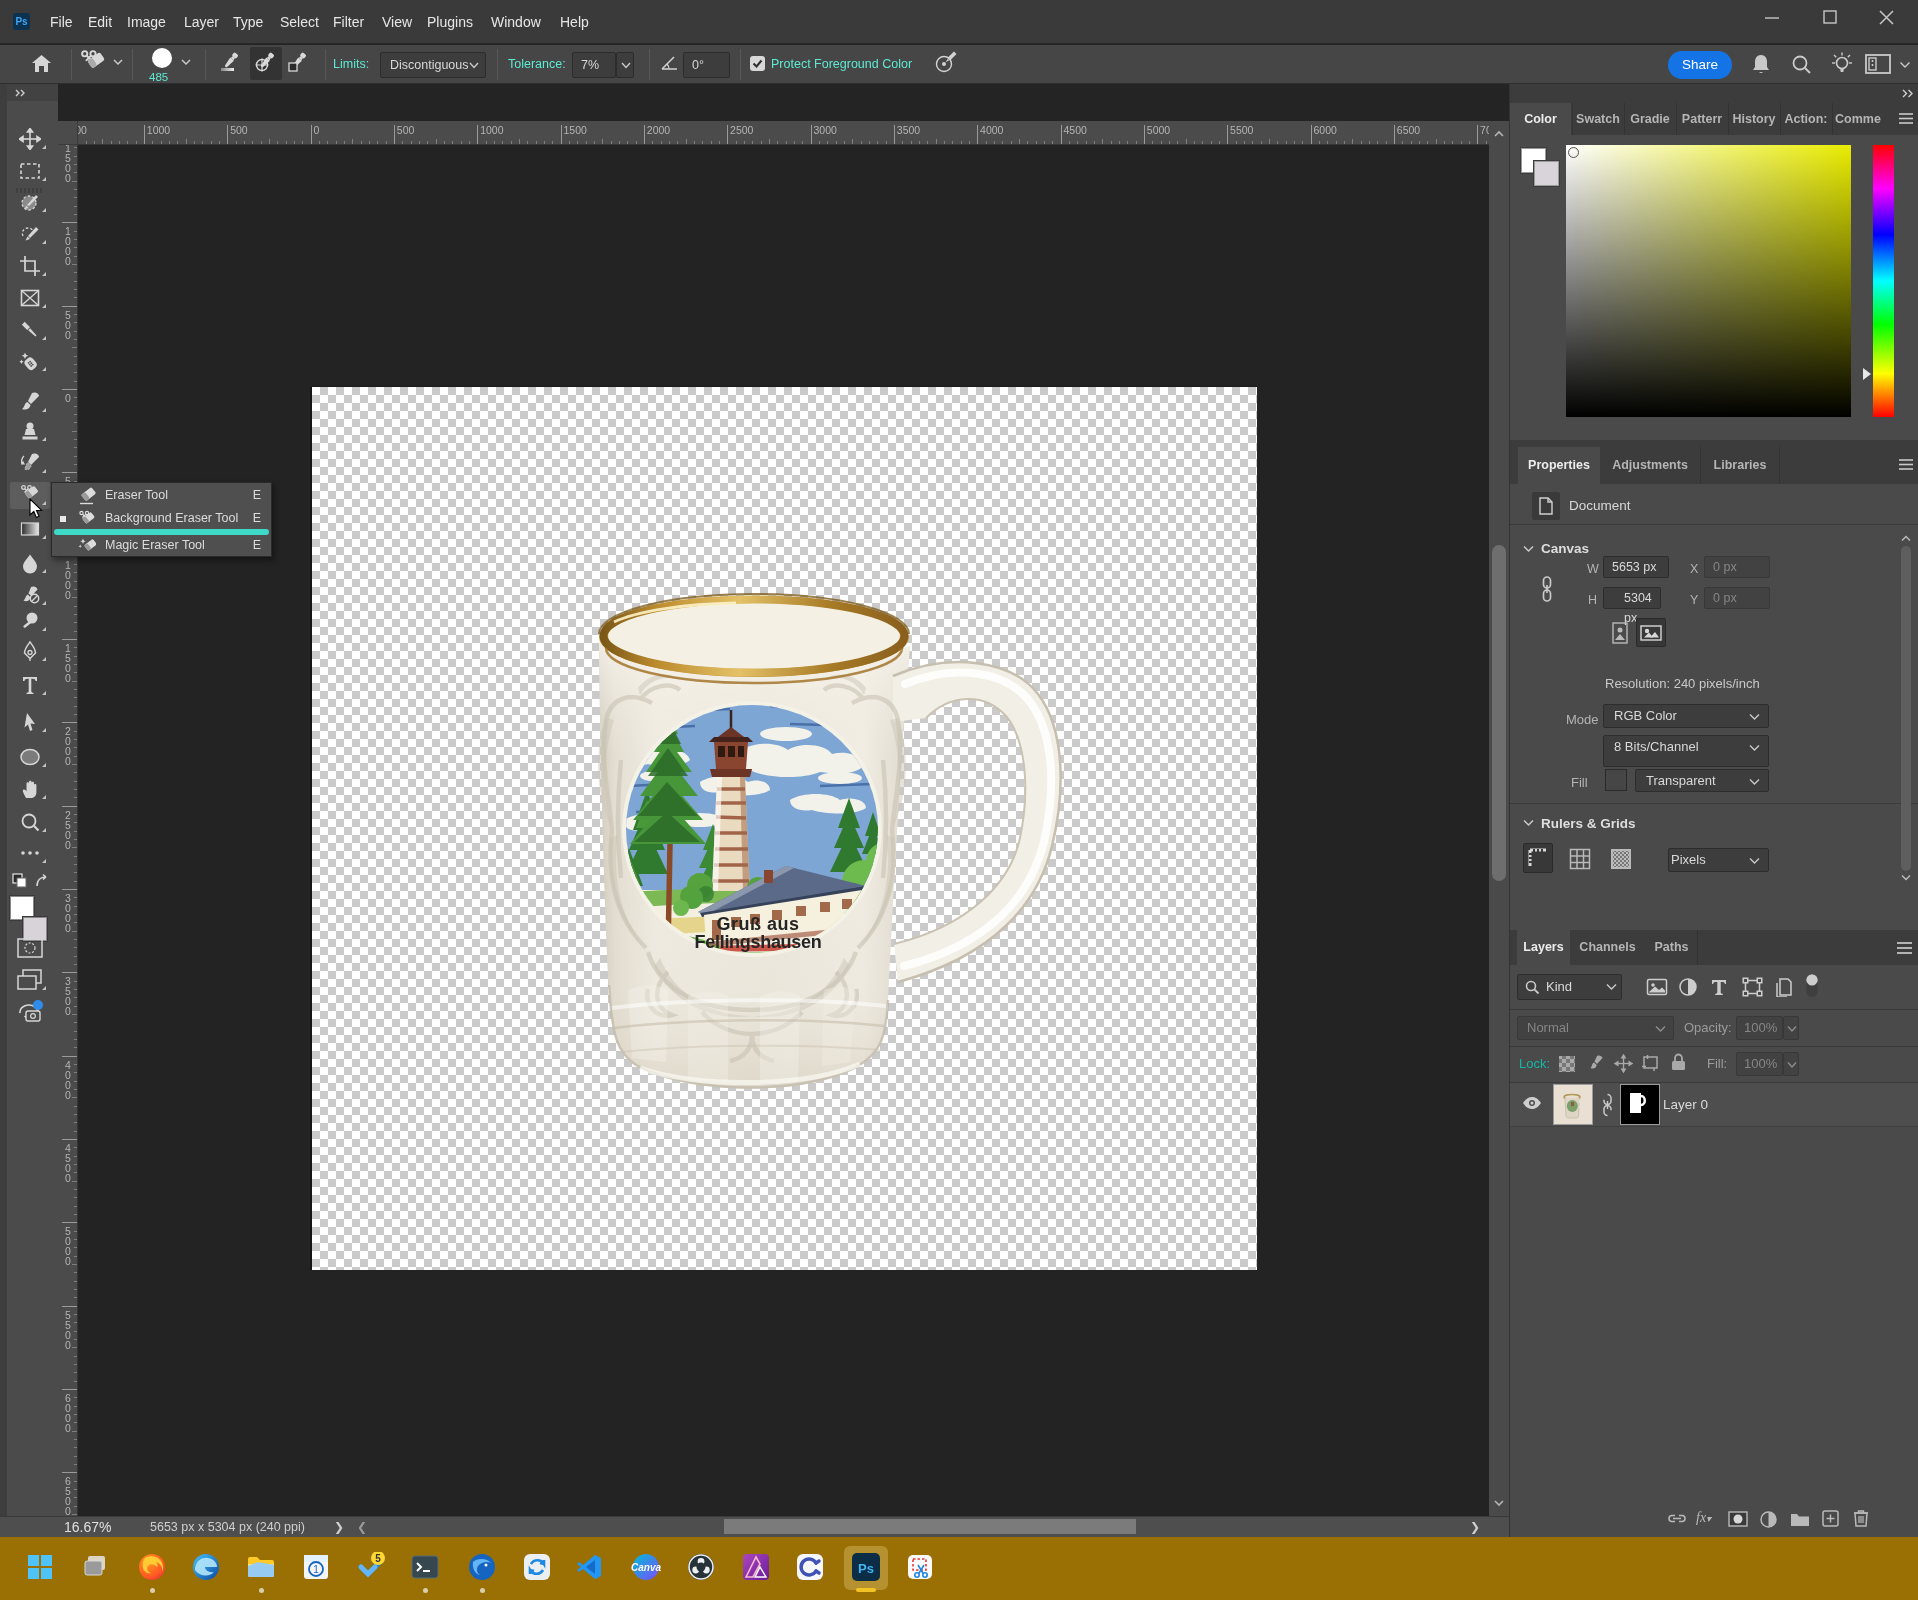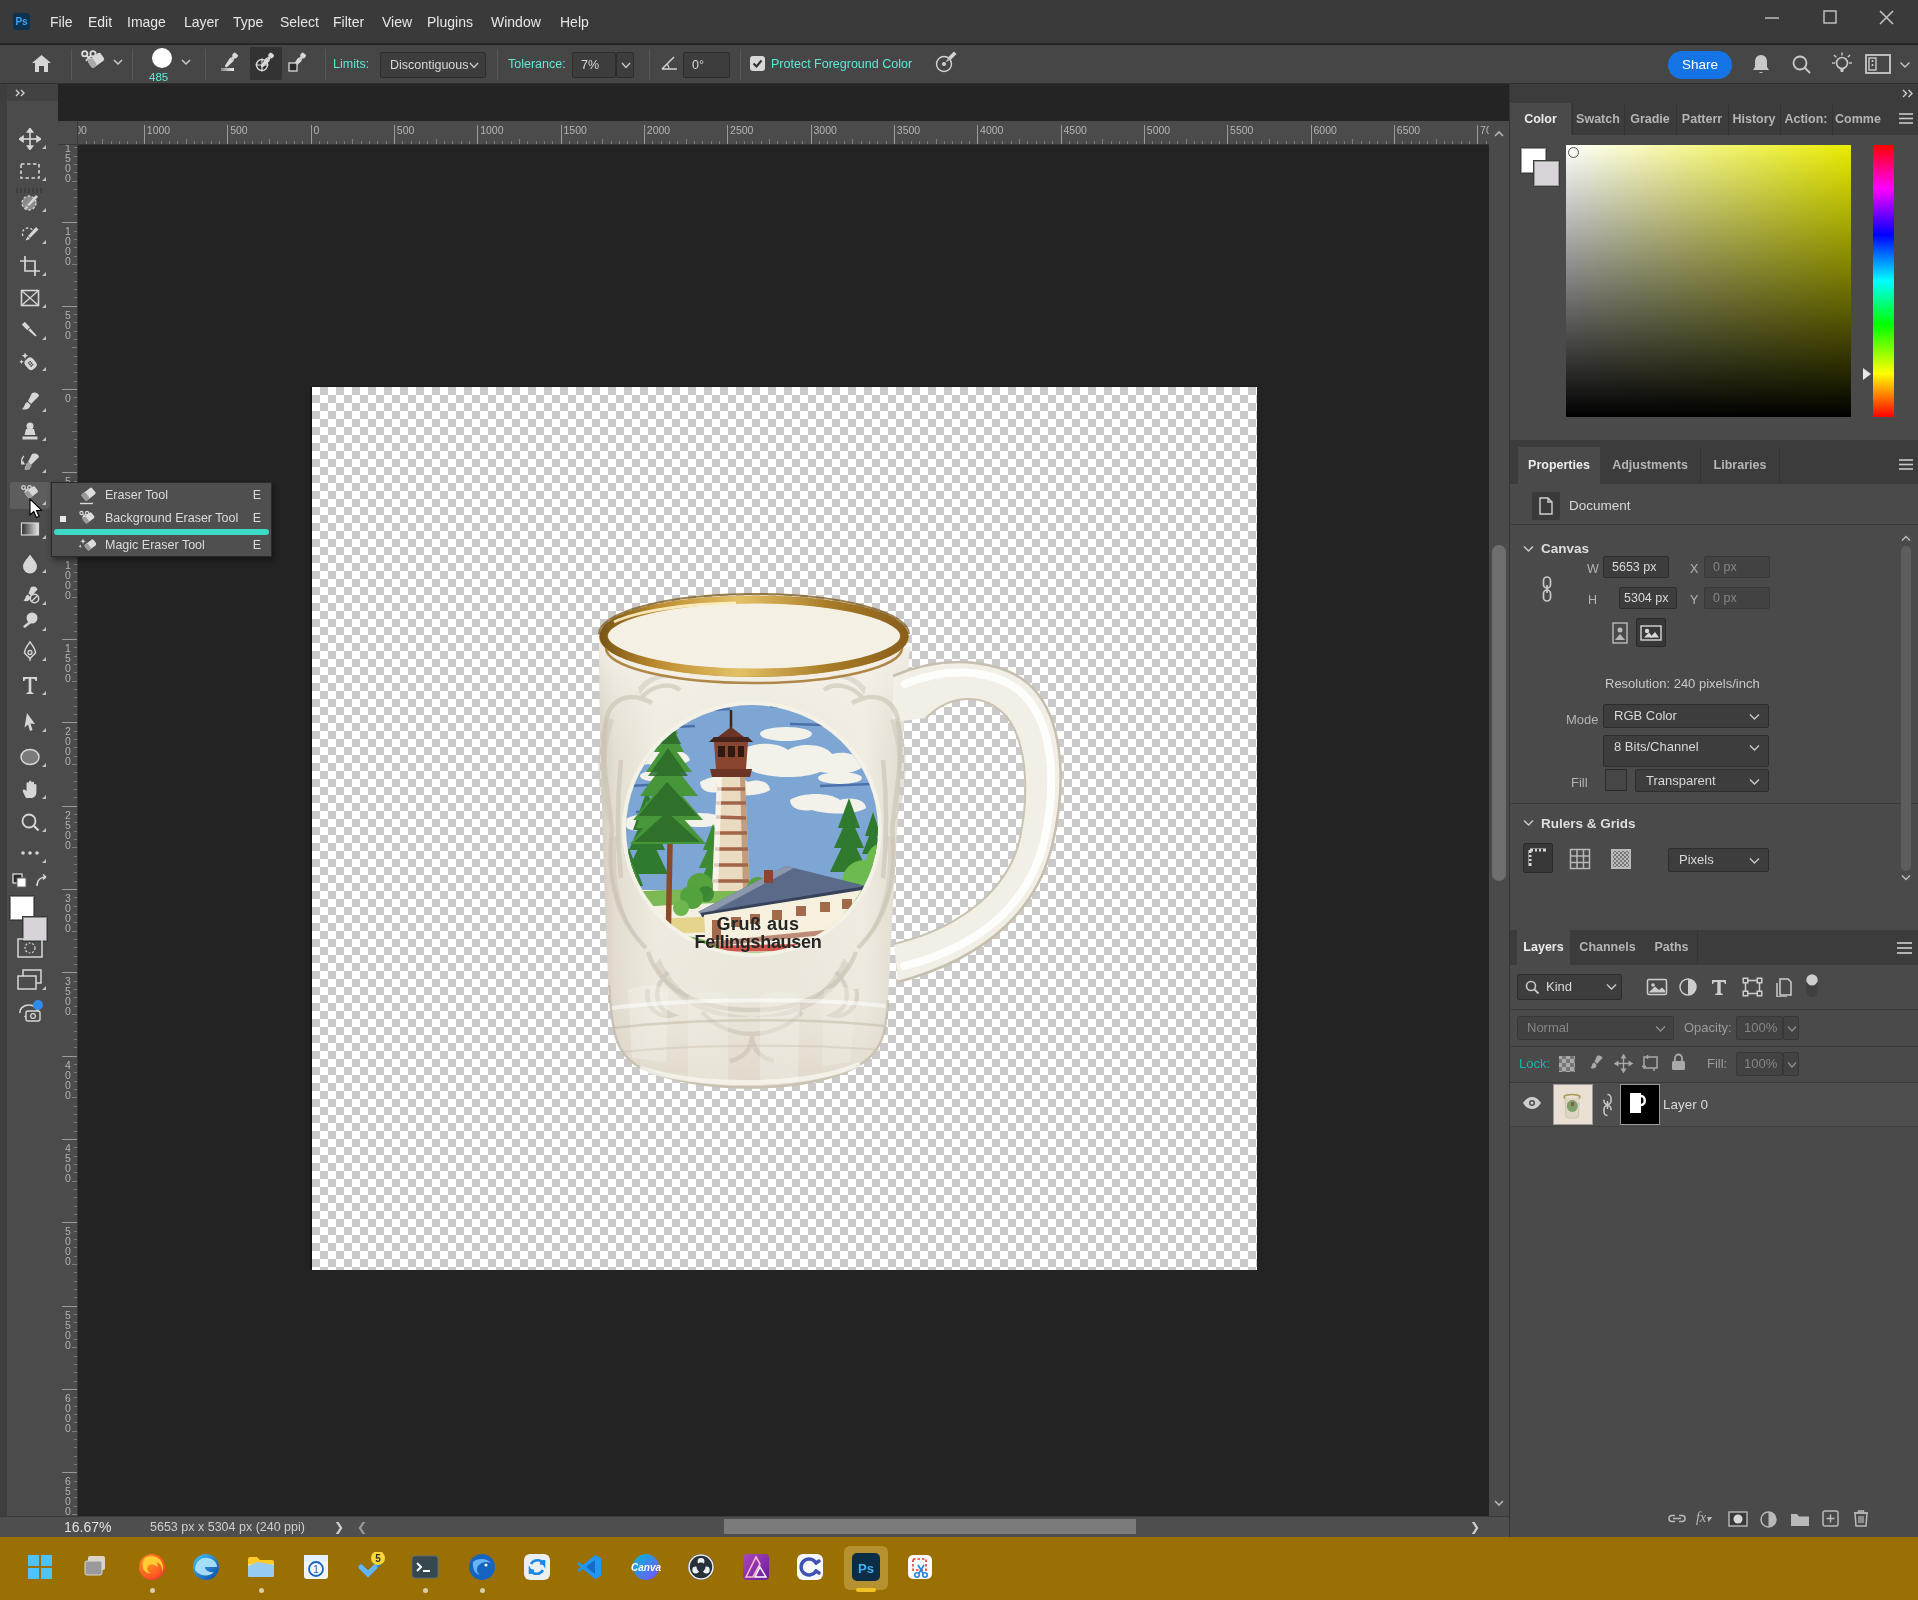--- a/index.html
+++ b/index.html
@@ -1164,21 +1164,21 @@
       <svg class="icon" style="left:30px;top:492px;" width="14" height="26" viewBox="0 0 14 26">
         <rect x="3.5" y="1" width="7" height="11" rx="3.5" fill="none" stroke="#c9c9c9" stroke-width="1.7"></rect>
         <rect x="3.5" y="14" width="7" height="11" rx="3.5" fill="none" stroke="#c9c9c9" stroke-width="1.7"></rect>
         <line x1="7" y1="9" x2="7" y2="17" stroke="#c9c9c9" stroke-width="1.7"></line>
       </svg>
       <div class="plabel" style="left:77px;top:475px;height:20px;line-height:20px;">W</div>
       <div class="pbox" style="left:93px;top:472px;width:66px;height:22px;line-height:20px;padding-left:8px;">5653 px</div>
       <div class="plabel" style="left:180px;top:475px;height:20px;line-height:20px;">X</div>
       <div class="pbox grayed" style="left:194px;top:472px;width:66px;height:22px;line-height:20px;padding-left:8px;">0 px</div>
       <div class="plabel" style="left:78px;top:506px;height:20px;line-height:20px;">H</div>
-      <div class="pbox" style="left:93px;top:503px;width:58px;height:22px;line-height:20px;padding-left:4px;margin-left:16px;">5304 px</div>
+      <div class="pbox" style="left:93px;top:503px;width:58px;height:22px;line-height:20px;padding-left:20px;">5304 px</div>
       <div class="plabel" style="left:180px;top:506px;height:20px;line-height:20px;">Y</div>
       <div class="pbox grayed" style="left:194px;top:503px;width:66px;height:22px;line-height:20px;padding-left:8px;">0 px</div>
       <svg class="icon" style="left:101px;top:537px;" width="18" height="24" viewBox="0 0 18 24">
         <rect x="2" y="2" width="14" height="20" fill="none" stroke="#b9b9b9" stroke-width="1.4"></rect>
         <circle cx="9" cy="9" r="2.5" fill="#b9b9b9"></circle>
         <path d="M4 19 L9 13 L14 19 Z" fill="#b9b9b9"></path>
       </svg>
       <div class="abs" style="left:126px;top:534px;width:30px;height:29px;background:#383838;border:1px solid #2a2a2a;border-radius:2px;"></div>
       <svg class="icon" style="left:129px;top:540px;" width="24" height="18" viewBox="0 0 24 18">
         <rect x="2" y="2" width="20" height="14" fill="none" stroke="#d8d8d8" stroke-width="1.4"></rect>
@@ -1230,21 +1230,21 @@
         <rect x="1" y="1" width="20" height="20" fill="#b9b9b9"></rect>
         <rect x="3" y="3" width="16" height="16" fill="url(#ck1)"></rect>
         <defs>
           <pattern id="ck1" width="4" height="4" patternUnits="userSpaceOnUse">
             <rect width="4" height="4" fill="#777"></rect>
             <rect width="2" height="2" fill="#bbb"></rect>
             <rect x="2" y="2" width="2" height="2" fill="#bbb"></rect>
           </pattern>
         </defs>
       </svg>
-      <div class="pbox" style="left:158px;top:764px;width:101px;height:24px;line-height:22px;padding-left:10px;font-size:13px;">Pixels<svg style="position:absolute;right:8px;top:8px;" width="11" height="8" viewBox="0 0 11 8">
+      <div class="pbox" style="left:158px;top:764px;width:101px;height:24px;line-height:22px;padding-left:2px;font-size:13px;">Pixels<svg style="position:absolute;right:8px;top:8px;" width="11" height="8" viewBox="0 0 11 8">
           <path d="M1 1.5 L5.5 6 L10 1.5" stroke="#c9c9c9" stroke-width="1.4" fill="none"></path>
         </svg></div>
       <div class="abs" style="left:391px;top:462px;width:10px;height:325px;background:#5e5e5e;border-radius:5px;"></div>
       <svg class="icon" style="left:391px;top:451px;" width="10" height="7" viewBox="0 0 10 7">
         <path d="M1 5.5 L5 1.5 L9 5.5" stroke="#bdbdbd" stroke-width="1.4" fill="none"></path>
       </svg>
       <svg class="icon" style="left:391px;top:790px;" width="10" height="7" viewBox="0 0 10 7">
         <path d="M1 1.5 L5 5.5 L9 1.5" stroke="#bdbdbd" stroke-width="1.4" fill="none"></path>
       </svg>
       <div class="abs" style="left:0;top:846px;width:409px;height:35px;background:#3c3c3c;"></div>

